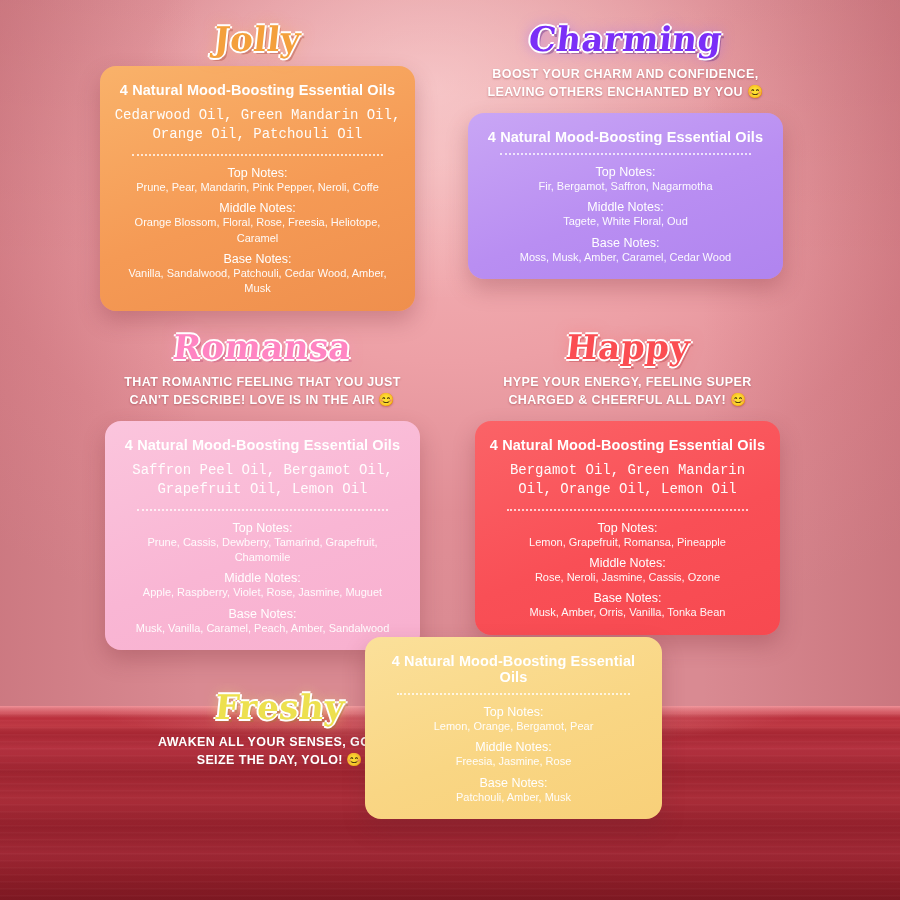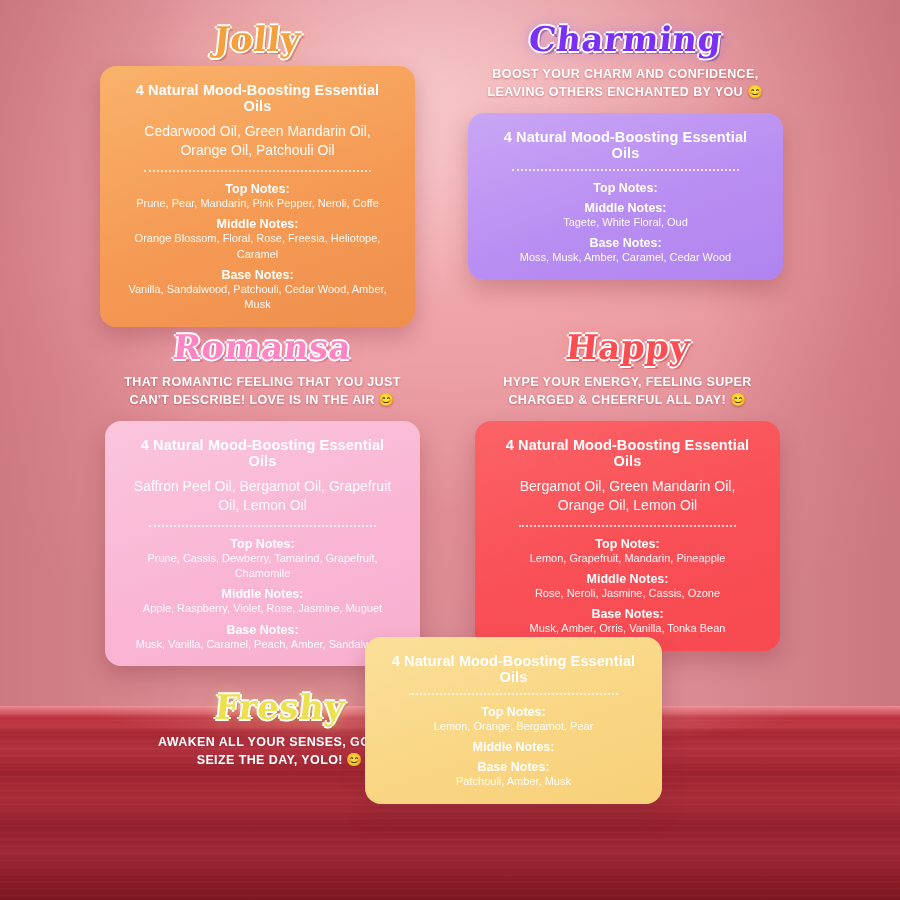--- a/index.html
+++ b/index.html
@@ -75,46 +75,47 @@
     font-weight: bold;
     letter-spacing: .4px;
     line-height: 1.35;
     text-shadow: 0 1px 2px rgba(140,50,60,.45);
     text-transform: uppercase;
     margin-bottom: 12px;
   }
 
   .card {
     border-radius: 16px;
-    padding: 16px 26px 14px;
+    padding: 16px 14px 14px;
     box-shadow: 0 10px 22px rgba(120,40,50,.28);
     color: #fff;
     text-align: center;
   }
   .card-head {
     font-size: 14.5px;
     font-weight: bold;
     letter-spacing: .1px;
     margin-bottom: 8px;
   }
   .oils {
     font-size: 14px;
     line-height: 1.35;
     margin-bottom: 10px;
     opacity: .97;
+    font-family: Liberation Mono, monospace;
   }
   .divider {
     border: none;
     border-top: 2px dotted rgba(255,255,255,.85);
     margin: 8px 18px 10px;
     opacity: .85;
   }
   .note-label {
     font-size: 12.5px;
-    font-weight: bold;
+    font-weight: normal;
     margin-top: 6px;
   }
   .note-val {
     font-size: 11px;
     line-height: 1.4;
     opacity: .95;
   }
   .note-group:first-of-type .note-label { margin-top: 0; }
 
   
@@ -161,20 +162,21 @@
   </div>
 
   <div class="block" style="left:468px; top:22px; width:315px;">
     <div class="title t-charm"><span>Charming</span></div>
     <div class="tagline"><span>BOOST YOUR CHARM AND CONFIDENCE, LEAVING OTHERS ENCHANTED BY YOU</span> <span class="emoji">😊</span></div>
     <div class="card c-charm">
       <div class="card-head">4 Natural Mood-Boosting Essential Oils</div>
       <hr class="divider">
       <div class="note-group">
         <div class="note-label">Top Notes:</div>
+        <div class="note-val">Fir, Bergamot, Saffron, Nagarmotha</div>
       </div>
       <div class="note-group">
         <div class="note-label">Middle Notes:</div>
         <div class="note-val">Tagete, White Floral, Oud</div>
       </div>
       <div class="note-group">
         <div class="note-label">Base Notes:</div>
         <div class="note-val">Moss, Musk, Amber, Caramel, Cedar Wood</div>
       </div>
     </div>
@@ -204,21 +206,21 @@
 
   <div class="block" style="left:475px; top:330px; width:305px;">
     <div class="title t-happy"><span>Happy</span></div>
     <div class="tagline"><span>HYPE YOUR ENERGY, FEELING SUPER CHARGED &amp; CHEERFUL ALL DAY!</span> <span class="emoji">😊</span></div>
     <div class="card c-happy">
       <div class="card-head">4 Natural Mood-Boosting Essential Oils</div>
       <div class="oils">Bergamot Oil, Green Mandarin Oil, Orange Oil, Lemon Oil</div>
       <hr class="divider">
       <div class="note-group">
         <div class="note-label">Top Notes:</div>
-        <div class="note-val">Lemon, Grapefruit, Mandarin, Pineapple</div>
+        <div class="note-val">Lemon, Grapefruit, Romansa, Pineapple</div>
       </div>
       <div class="note-group">
         <div class="note-label">Middle Notes:</div>
         <div class="note-val">Rose, Neroli, Jasmine, Cassis, Ozone</div>
       </div>
       <div class="note-group">
         <div class="note-label">Base Notes:</div>
         <div class="note-val">Musk, Amber, Orris, Vanilla, Tonka Bean</div>
       </div>
     </div>
@@ -232,20 +234,21 @@
   <div class="block" style="left:365px; top:637px; width:297px;">
     <div class="card c-freshy">
       <div class="card-head">4 Natural Mood-Boosting Essential Oils</div>
       <hr class="divider">
       <div class="note-group">
         <div class="note-label">Top Notes:</div>
         <div class="note-val">Lemon, Orange, Bergamot, Pear</div>
       </div>
       <div class="note-group">
         <div class="note-label">Middle Notes:</div>
+        <div class="note-val">Freesia, Jasmine, Rose</div>
       </div>
       <div class="note-group">
         <div class="note-label">Base Notes:</div>
         <div class="note-val">Patchouli, Amber, Musk</div>
       </div>
     </div>
   </div>
 </div>
 
 </body></html>

